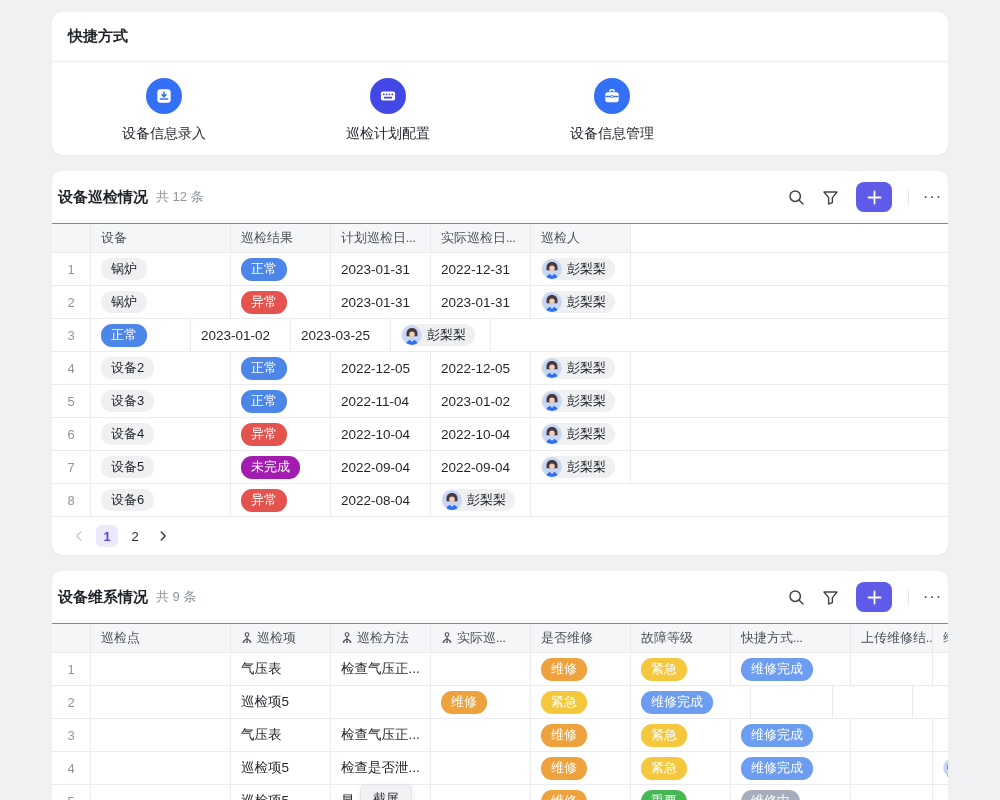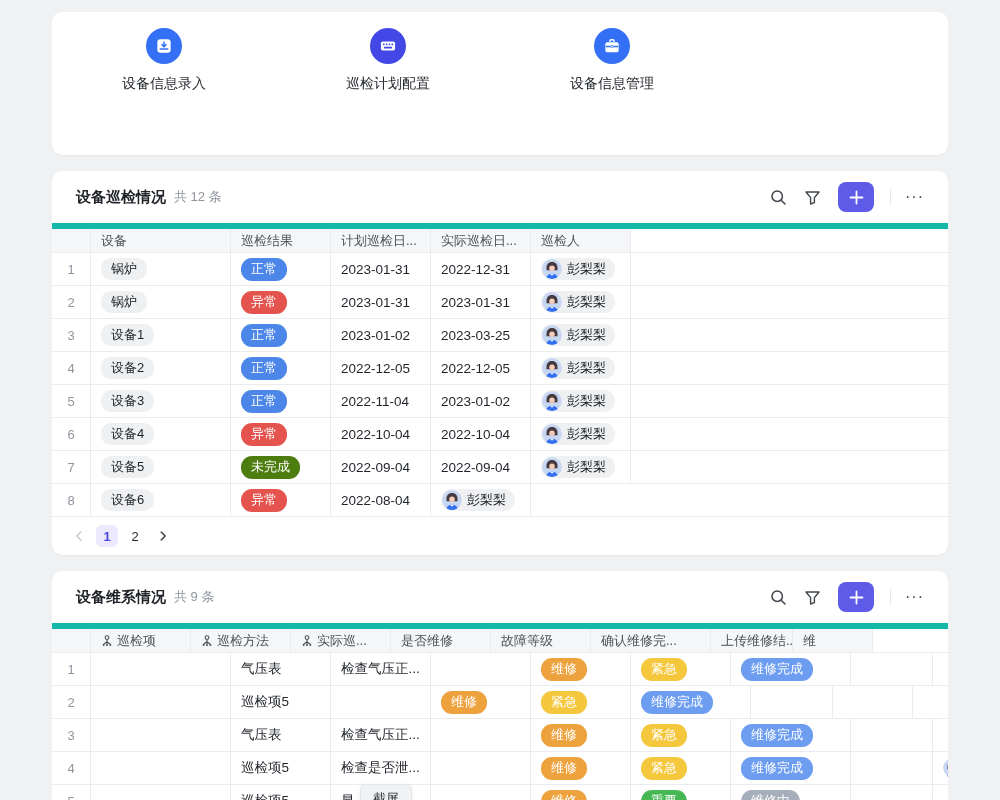--- a/index.html
+++ b/index.html
@@ -19,33 +19,33 @@
   .sc-title-row { padding:0 16px; height:50px; display:flex; align-items:center;
     border-bottom:1px solid #eceef0; }
   .sc-title { font-size:15px; font-weight:700; }
   .shortcut-row { display:grid; grid-template-columns:repeat(4,1fr);
     padding:16px 0 20px 0; }
   .shortcut { display:flex; flex-direction:column; align-items:center; gap:11px; cursor:pointer;justify-content:center; }
   .shortcut-circle { width:36px; height:36px; border-radius:50%;
     display:flex; align-items:center; justify-content:center; }
   .shortcut-label { font-size:14px; color:#1f2329; }
   
-  .sec-head { height:52px; display:flex; align-items:center; padding:0 24px; }
+  .sec-head { height:52px; display:flex; align-items:center; padding:0 6px; }
   .sec-title { font-size:15px; font-weight:700; }
   .sec-count { font-size:13px; color:#8f959e; margin-left:8px; }
   .sec-tools { margin-left:auto; display:flex; align-items:center; gap:14px; }
   .tool-icon { width:20px; height:20px; display:flex; align-items:center;
     justify-content:center; cursor:pointer; color:#41454c; }
   .add-btn { width:36px; height:30px; border-radius:8px; border:none; cursor:pointer;
     display:flex; align-items:center; justify-content:center; margin:0 2px; }
   .tool-divider { width:1px; height:16px; background:#e5e6e8; }
   .more-dots { font-size:16px; color:#41454c; letter-spacing:1px; cursor:pointer; line-height:1; }
   
   .t-row { display:flex; border-bottom:1px solid #e9ebee; height:33px; align-items:stretch; }
-  .t-header { height:30px; background:transparent; border-top:6px solid #14b8a6; }
+  .t-header { height:30px; background:transparent; border-top:1px solid #14b8a6;font-family:Liberation Serif, serif; }
   .t-cell { display:flex; align-items:center; padding:0 10px;
     border-right:1px solid #e9ebee; font-size:13px; overflow:hidden; white-space:nowrap; }
   .t-header .t-cell { background:#f5f6f7; color:#4c5159; gap:4px; }
   .t-cell.num { justify-content:center; color:#8f959e; padding:0 4px; font-size:13px; }
   .t-fill { flex:1; border-right:none !important; background:#fff; }
   .t-header .t-fill { background:#fff; }
   .cell-text { font-size:13.5px; color:#1f2329; }
   .tag { background:#eff0f1; border-radius:10px; padding:2px 10px; font-size:13px; color:#1f2329; }
   .pill { border-radius:11px; padding:2.5px 10px; font-size:13px; color:#fff; font-weight:500; }
   .person { display:inline-flex; align-items:center; background:#eff0f1;
@@ -63,20 +63,23 @@
     border:1px solid #e3e5e8; border-radius:6px; padding:5px 12px;
     font-size:13px; color:#1f2329; box-shadow:0 2px 6px rgba(31,35,41,.08); z-index:5;
   }
 </style>
 </head>
 <body>
 
 <div class="page">
 
   <section class="card" style="height:143px;">
+    <div class="sc-title-row">
+      <div class="sc-title">快捷方式</div>
+    </div>
     <div class="shortcut-row" id="shortcut-row">
         <div class="shortcut">
           <span class="shortcut-circle" style="background:#3370f5">
             <svg width="20" height="20" viewBox="0 0 24 24">
               <rect x="4" y="4" width="16" height="16" rx="3.5" fill="#fff"></rect>
               <path d="M12 7.2 V12.6 M9.6 10.4 L12 13 L14.4 10.4" stroke="#3370f5" stroke-width="1.8" fill="none" stroke-linecap="round" stroke-linejoin="round"></path>
               <path d="M7.6 15.6 H16.4" stroke="#3370f5" stroke-width="1.8" stroke-linecap="round"></path>
             </svg>
           </span>
           <span class="shortcut-label">设备信息录入</span>
@@ -206,23 +209,20 @@
                   <path d="M4.4 24 c0.9 -4.6 4 -6.4 7.6 -6.4 s6.7 1.8 7.6 6.4 z" fill="#3370f0"></path>
                   <path d="M9.8 17.8 L12 20 L14.2 17.8 Z" fill="#fff"></path>
                 </svg></span>
               <span>彭梨梨</span>
             </span>
           </div>
           <div class="t-cell t-fill"></div>
         </div>
         <div class="t-row">
           <div class="t-cell num" style="width:39px;flex:none">3</div>
-          <div class="t-cell" style="width:140px;flex:none">
-            <span class="tag">设备1</span>
-          </div>
           <div class="t-cell" style="width:100px;flex:none">
             <span class="pill" style="background:#4c86e9">正常</span>
           </div>
           <div class="t-cell" style="width:100px;flex:none">
             <span class="cell-text">2023-01-02</span>
           </div>
           <div class="t-cell" style="width:100px;flex:none">
             <span class="cell-text">2023-03-25</span>
           </div>
           <div class="t-cell" style="width:100px;flex:none">
@@ -322,21 +322,21 @@
             </span>
           </div>
           <div class="t-cell t-fill"></div>
         </div>
         <div class="t-row">
           <div class="t-cell num" style="width:39px;flex:none">7</div>
           <div class="t-cell" style="width:140px;flex:none">
             <span class="tag">设备5</span>
           </div>
           <div class="t-cell" style="width:100px;flex:none">
-            <span class="pill" style="background:#4d7c0f">未完成</span>
+            <span class="pill" style="background:#a21caf">未完成</span>
           </div>
           <div class="t-cell" style="width:100px;flex:none">
             <span class="cell-text">2022-09-04</span>
           </div>
           <div class="t-cell" style="width:100px;flex:none">
             <span class="cell-text">2022-09-04</span>
           </div>
           <div class="t-cell" style="width:100px;flex:none">
             <span class="person">
               <span class="avatar"><svg width="20" height="20" viewBox="0 0 24 24">
@@ -414,20 +414,23 @@
               <path d="M7.5 1.5 V13.5 M1.5 7.5 H13.5" stroke="#fff" stroke-width="1.8" stroke-linecap="round"></path>
             </svg>
         </button>
         <span class="tool-divider"></span>
         <span class="more-dots">···</span>
       </div>
     </div>
     <div id="maintenance-table">
         <div class="t-row t-header">
           <div class="t-cell num" style="width:39px;flex:none"></div>
+          <div class="t-cell" style="width:140px;flex:none">
+            <span>巡检点</span>
+          </div>
           <div class="t-cell" style="width:100px;flex:none">
             <svg class="lookup-ic" width="12" height="12" viewBox="0 0 12 12" fill="none">
               <circle cx="6" cy="2.6" r="1.9" stroke="#4c5159" stroke-width="1.1"></circle>
               <path d="M6 4.6 V6.8 M6 6.8 L2.6 9.2 M6 6.8 V9.2 M6 6.8 L9.4 9.2" stroke="#4c5159" stroke-width="1.1"></path>
               <circle cx="2.6" cy="9.9" r="1" fill="#4c5159"></circle>
               <circle cx="6" cy="9.9" r="1" fill="#4c5159"></circle>
               <circle cx="9.4" cy="9.9" r="1" fill="#4c5159"></circle>
             </svg>
             <span>巡检项</span>
           </div>
@@ -451,21 +454,21 @@
             </svg>
             <span>实际巡...</span>
           </div>
           <div class="t-cell" style="width:100px;flex:none">
             <span>是否维修</span>
           </div>
           <div class="t-cell" style="width:100px;flex:none">
             <span>故障等级</span>
           </div>
           <div class="t-cell" style="width:120px;flex:none">
-            <span>确认维修完...</span>
+            <span>快捷方式...</span>
           </div>
           <div class="t-cell" style="width:82px;flex:none">
             <span>上传维修结...</span>
           </div>
           <div class="t-cell" style="width:80px;flex:none">
             <span>维</span>
           </div>
         </div>
         <div class="t-row">
           <div class="t-cell num" style="width:39px;flex:none">1</div>

